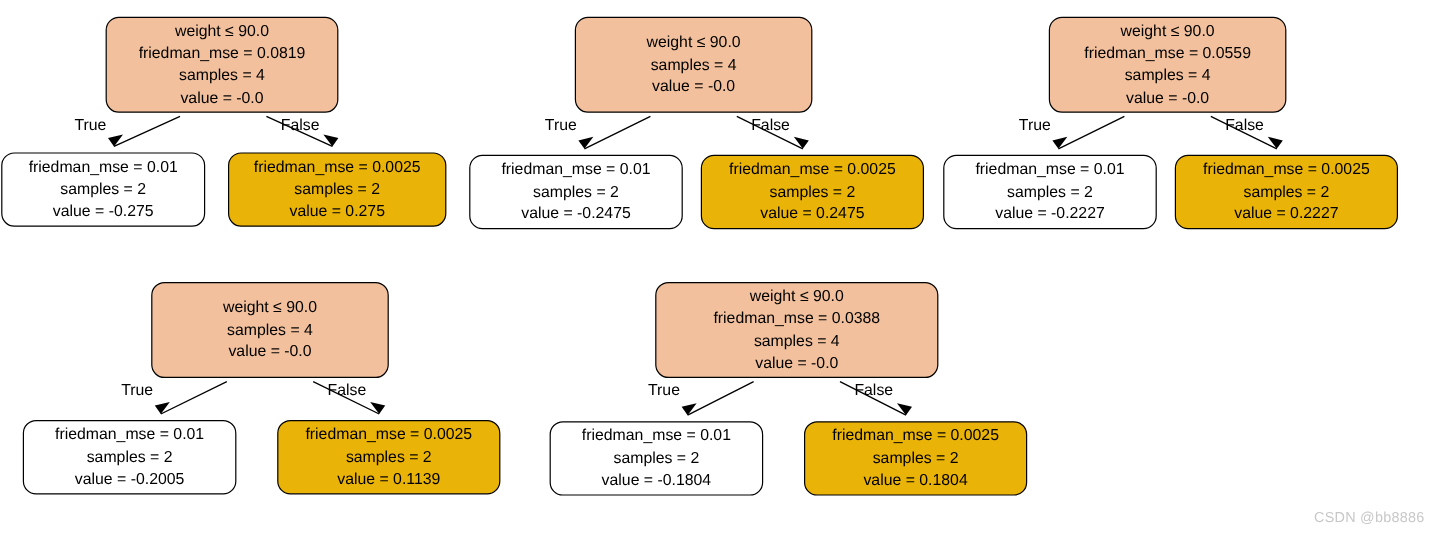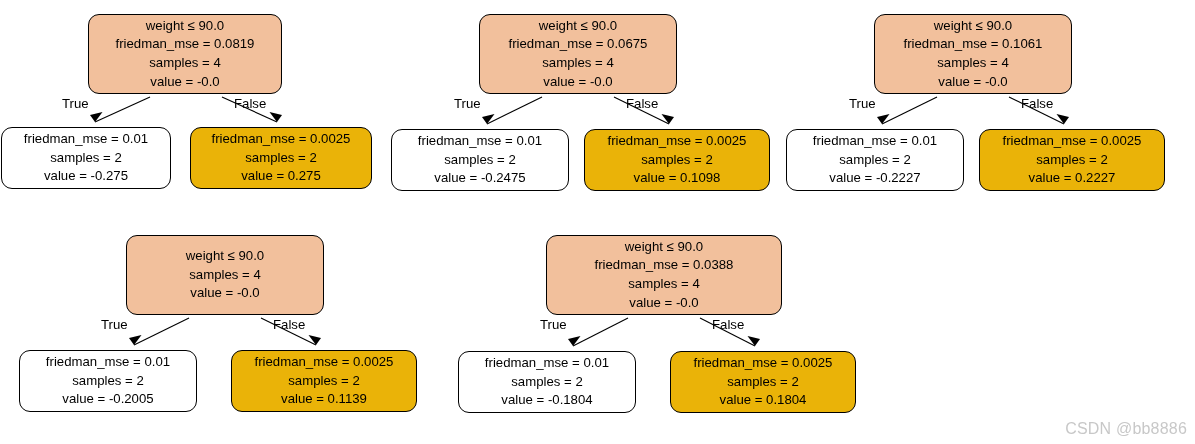--- a/index.html
+++ b/index.html
@@ -82,21 +82,21 @@
     color: #000000;
     white-space: nowrap;
     text-align: center;
   }
 
   
   .watermark {
     position: absolute;
     right: 8px;
     bottom: 6px;
-    font-size: 16px;
+    font-size: 12px;
     color: #c8c8c8;
     letter-spacing: 0.2px;
     white-space: nowrap;
   }
 </style>
 </head>
 <body>
 
 <div id="stage">
 
@@ -134,52 +134,51 @@
   <div class="tree" style="left:390px; top:0px; width:380px; height:205px;">
     <svg class="edges" width="380" height="205">
       <line x1="152" y1="97" x2="97" y2="124"></line>
       <polygon points="97,124 104.5,114 92,117"></polygon>
       <line x1="224" y1="97" x2="279" y2="124"></line>
       <polygon points="279,124 284,117 271.5,114"></polygon>
     </svg>
 
     <div class="node internal" style="left:89px; top:14px; width:198px; height:80px;">
       <span class="line">weight ≤ 90.0</span>
-      <span class="line">friedman_mse = 0.0675</span>
       <span class="line">samples = 4</span>
       <span class="line">value = -0.0</span>
     </div>
 
     <div class="edge-label" style="left:64px; top:96px;">True</div>
     <div class="edge-label" style="left:236px; top:96px;">False</div>
 
     <div class="node leaf-left" style="left:1px; top:129px; width:178px; height:62px;">
       <span class="line">friedman_mse = 0.01</span>
       <span class="line">samples = 2</span>
       <span class="line">value = -0.2475</span>
     </div>
 
     <div class="node leaf-right" style="left:194px; top:129px; width:186px; height:62px;">
       <span class="line">friedman_mse = 0.0025</span>
       <span class="line">samples = 2</span>
-      <span class="line">value = 0.1098</span>
+      <span class="line">value = 0.2475</span>
     </div>
   </div>
 
   <div class="tree" style="left:785px; top:0px; width:380px; height:205px;">
     <svg class="edges" width="386" height="205">
       <line x1="152" y1="97" x2="97" y2="124"></line>
       <polygon points="97,124 104.5,114 92,117"></polygon>
       <line x1="224" y1="97" x2="279" y2="124"></line>
       <polygon points="279,124 284,117 271.5,114"></polygon>
     </svg>
 
     <div class="node internal" style="left:89px; top:14px; width:198px; height:80px;">
       <span class="line">weight ≤ 90.0</span>
-      <span class="line">friedman_mse = 0.1061</span>
+      <span class="line">friedman_mse = 0.0559</span>
       <span class="line">samples = 4</span>
       <span class="line">value = -0.0</span>
     </div>
 
     <div class="edge-label" style="left:64px; top:96px;">True</div>
     <div class="edge-label" style="left:236px; top:96px;">False</div>
 
     <div class="node leaf-left" style="left:1px; top:129px; width:178px; height:62px;">
       <span class="line">friedman_mse = 0.01</span>
       <span class="line">samples = 2</span>

